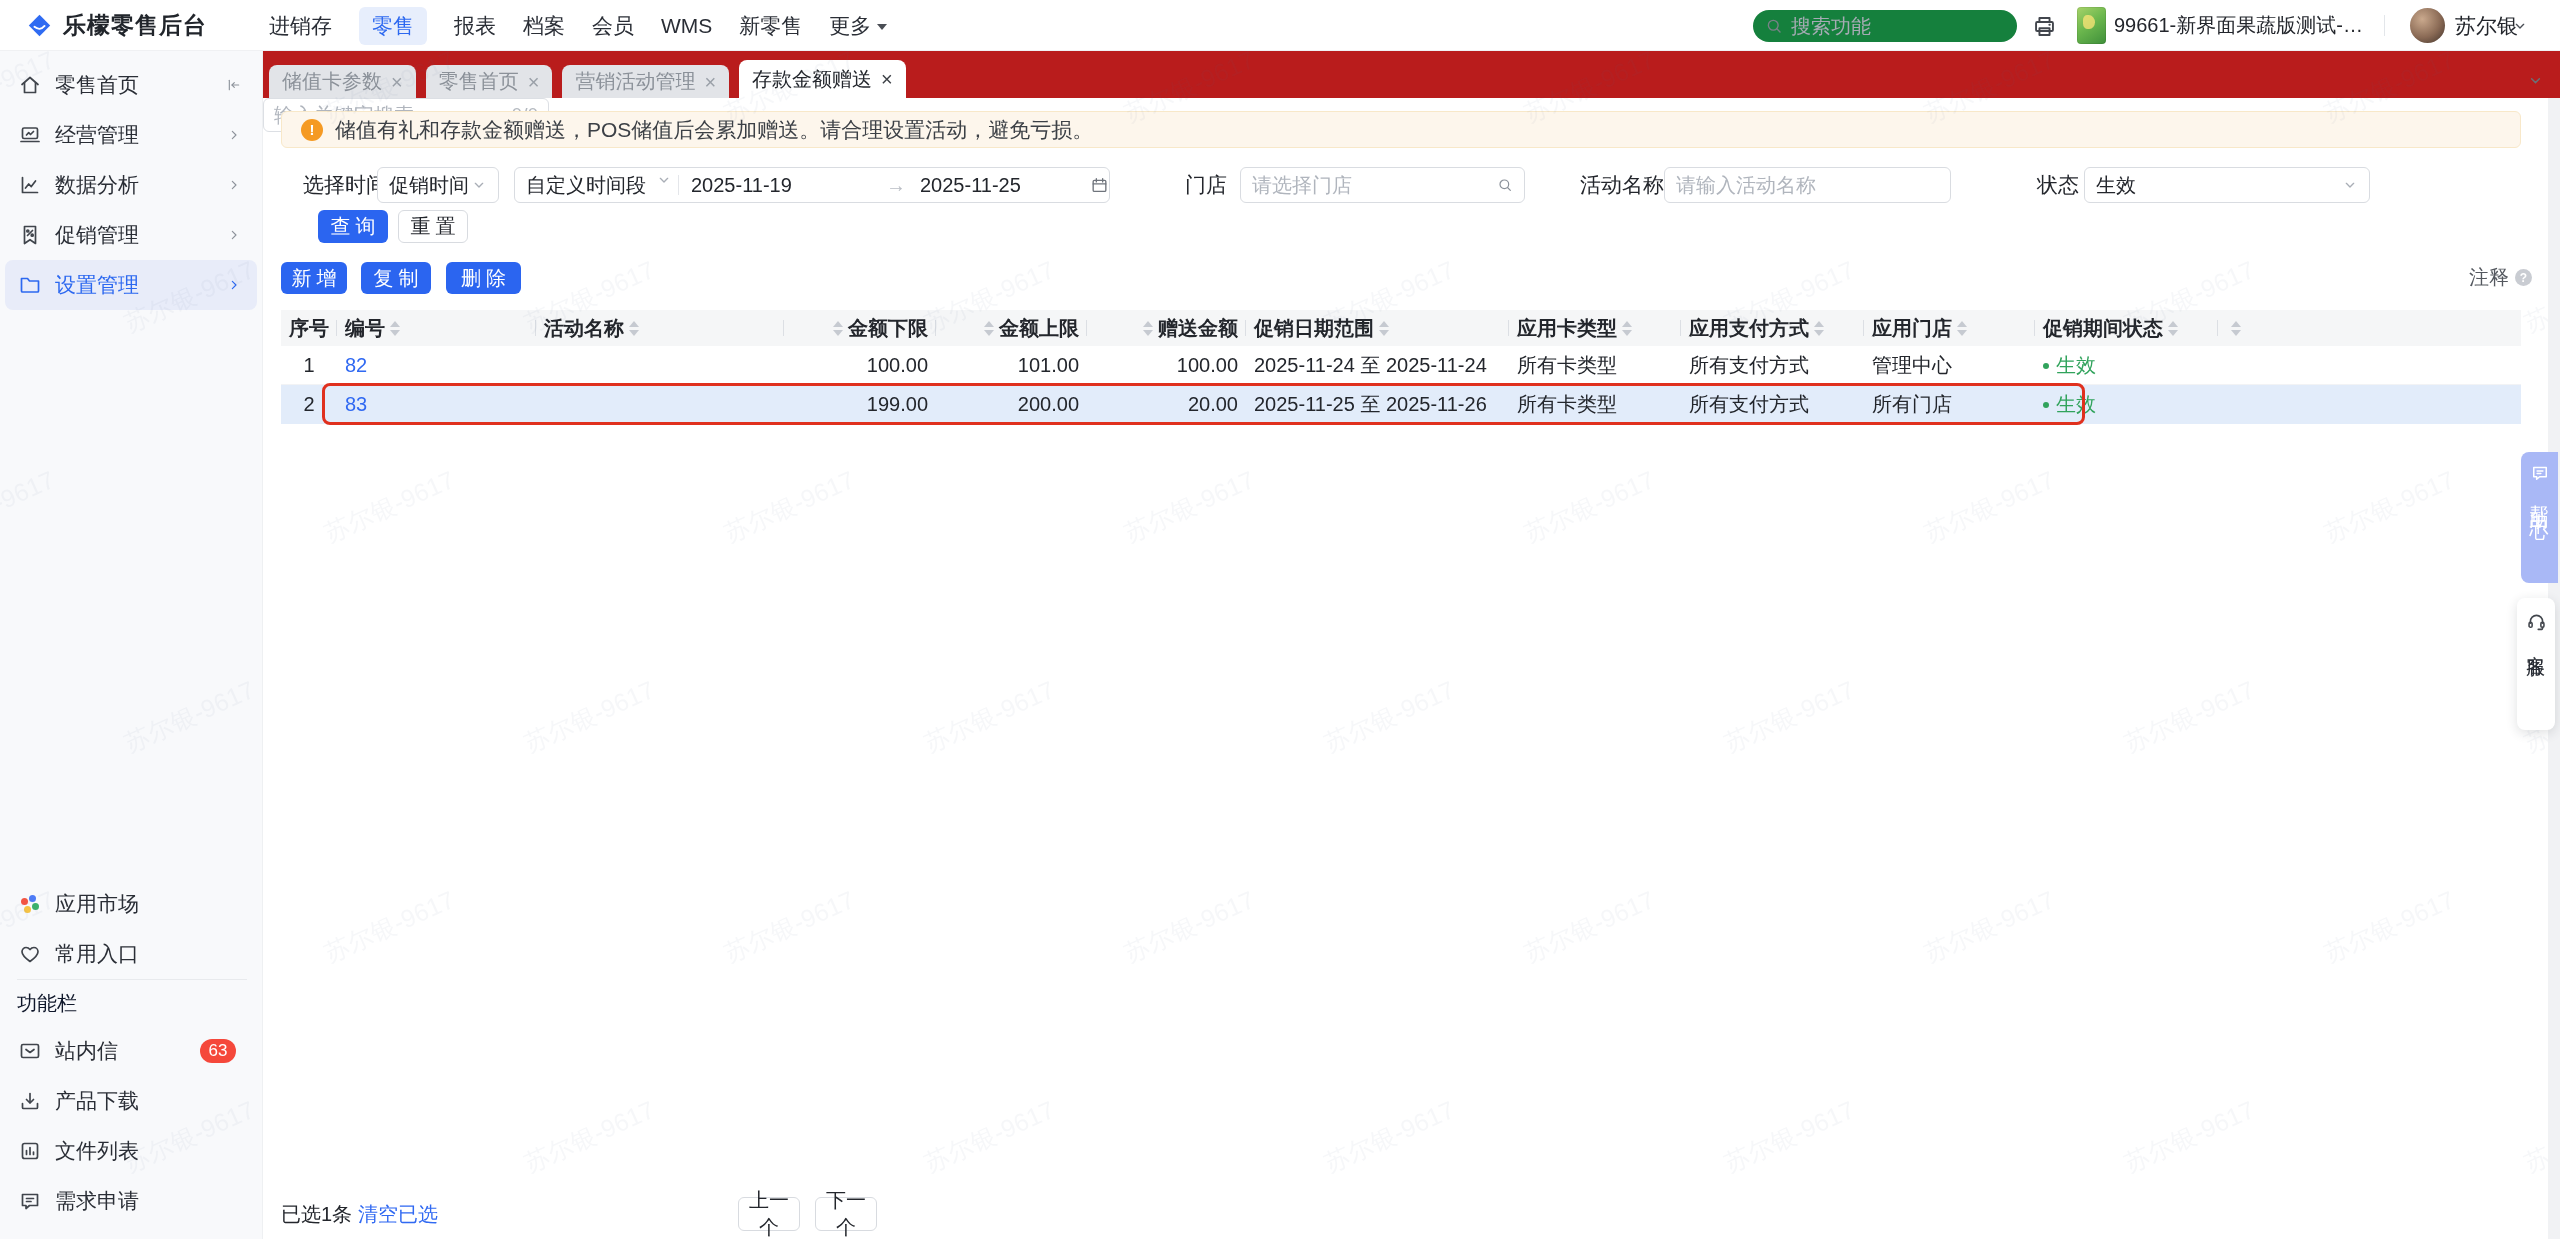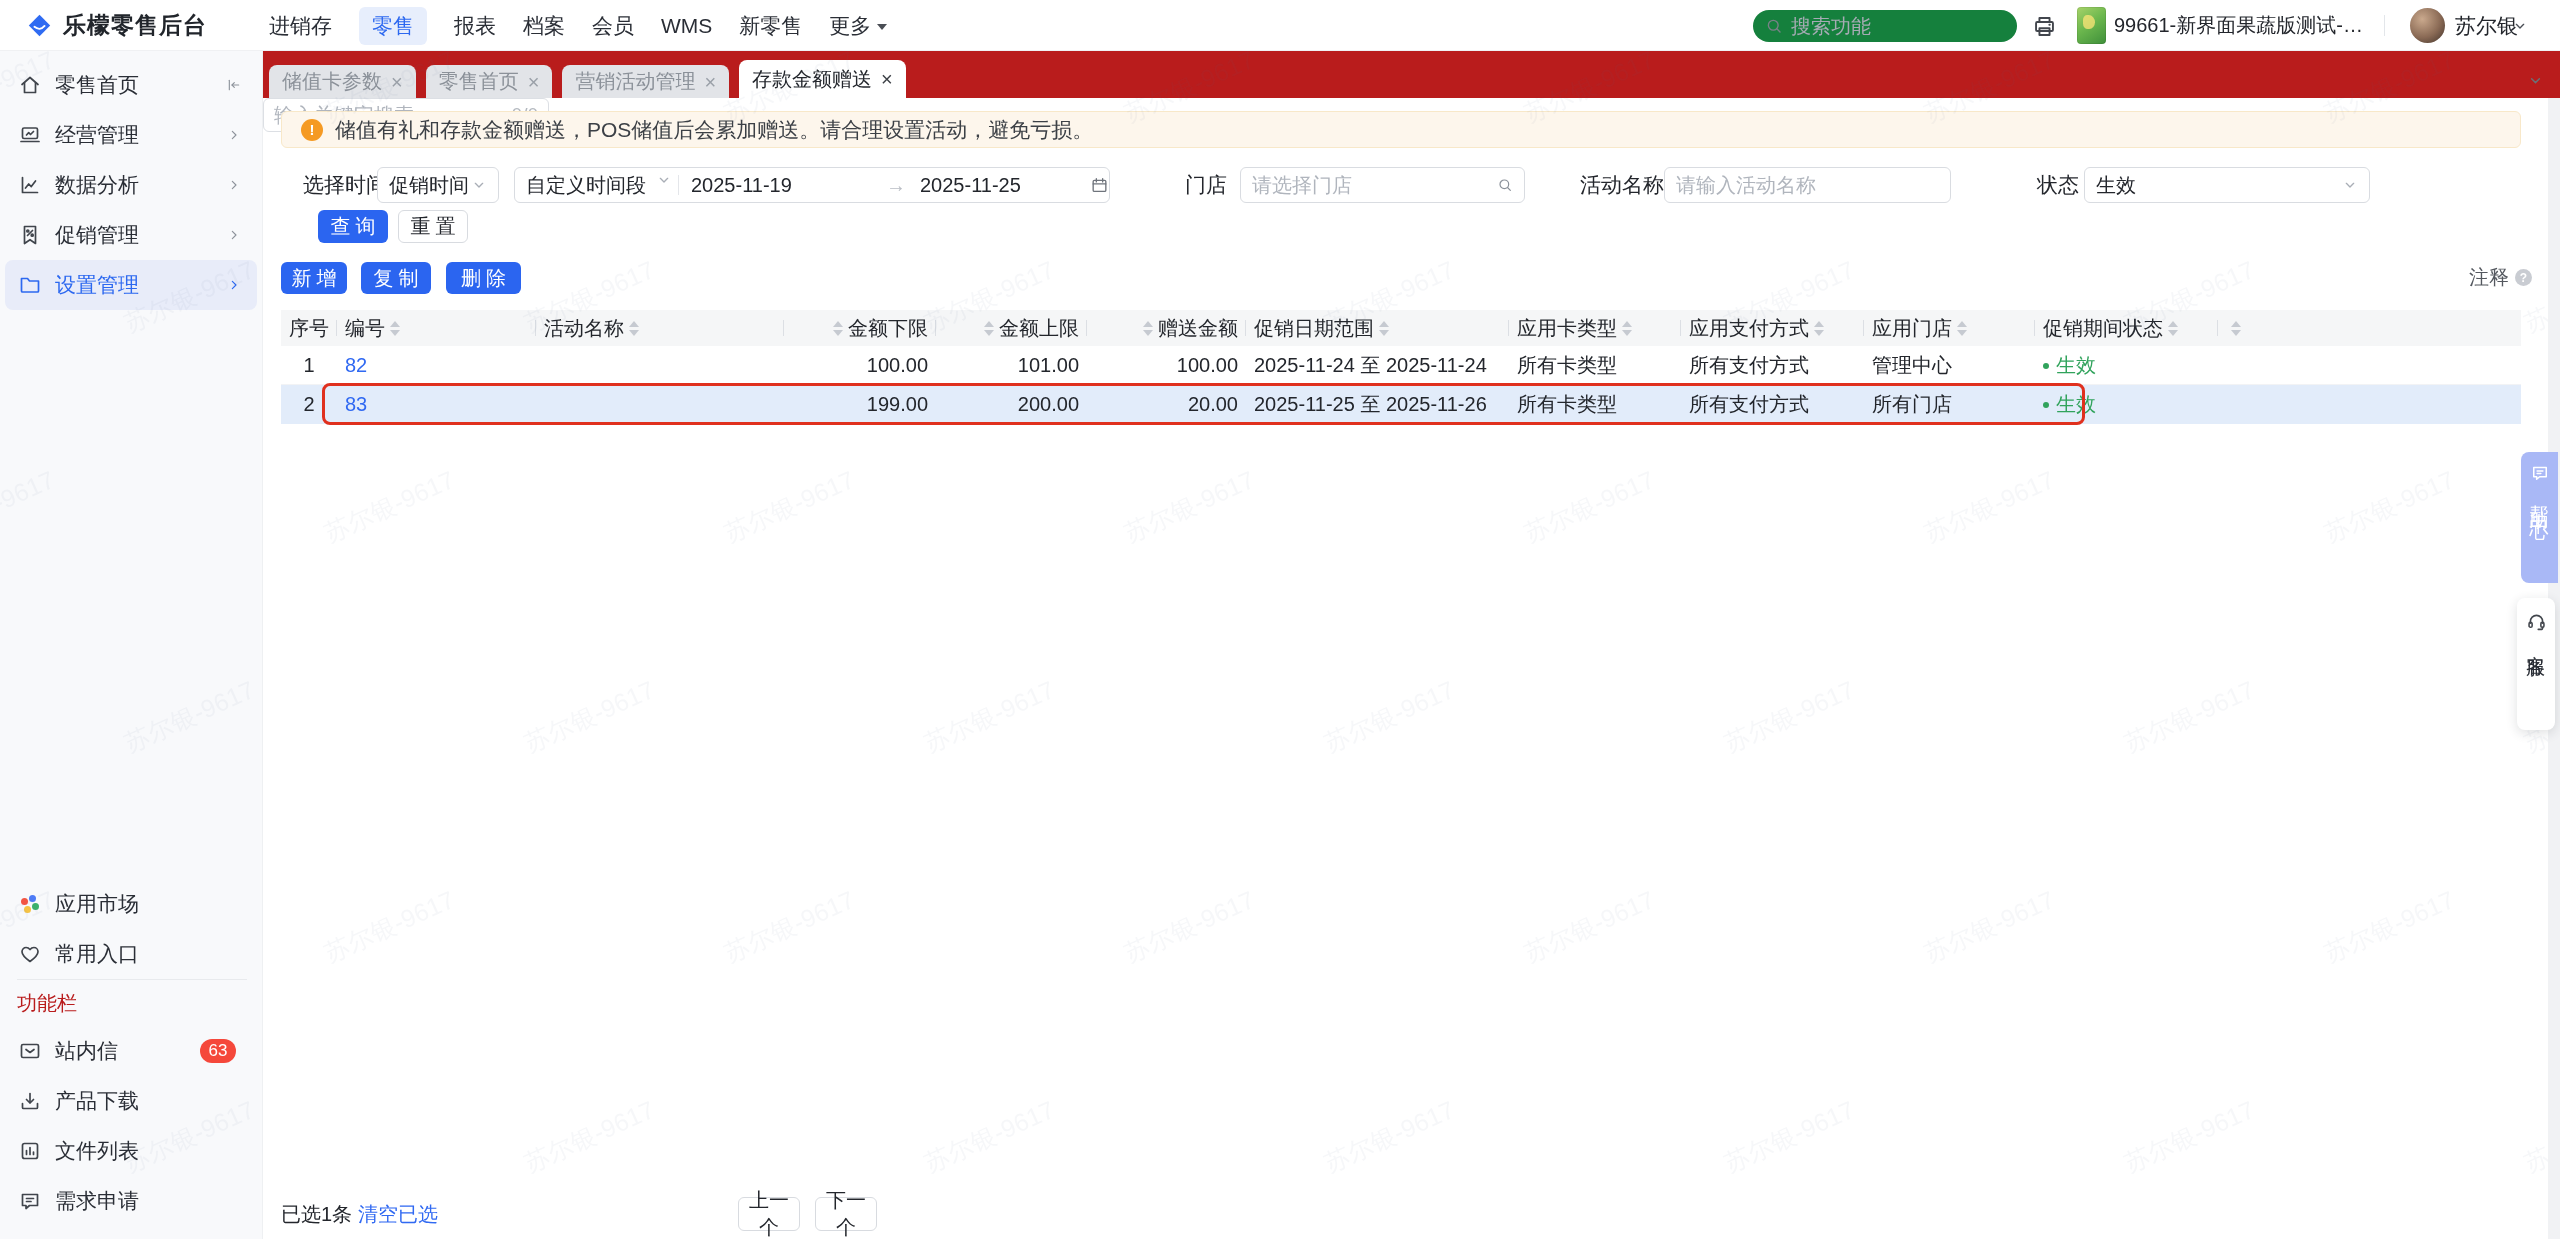--- a/index.html
+++ b/index.html
@@ -39,21 +39,21 @@
   #side-bottom { position:absolute; top:828px; left:0; right:0; }
   .side-item { height:50px; margin:0 5px; border-radius:8px; display:flex; align-items:center; padding:0 15px 0 13px; cursor:pointer; }
   .side-item .icon { color:#40454c; display:flex; }
   .side-item .icon svg { width:24px; height:24px; }
   .side-item .lbl { margin-left:13px; font-size:21px; color:#2a2e36; flex:1; white-space:nowrap; }
   .side-item .trail { color:#8d939b; display:flex; }
   .side-item .trail svg { width:16px; height:16px; }
   .side-item.active { background:#e8ecf9; }
   .side-item.active .lbl, .side-item.active .icon, .side-item.active .trail { color:#2c68f0; }
   .side-divider { height:1px; background:#e8eaed; margin:0 15px 0 17px; }
-  .side-section { height:46px; display:flex; align-items:center; padding-left:17px; font-size:20px; color:#b91c1c; }
+  .side-section { height:46px; display:flex; align-items:center; padding-left:17px; font-size:20px; color:#0f172a; }
   .badge { min-width:36px; height:24px; border-radius:12px; background:#f5483b; color:#fff; font-size:17px; display:flex; align-items:center; justify-content:center; padding:0 8px; margin-right:6px; }
 
   
   #tabstrip { position:absolute; left:263px; top:51px; width:2297px; height:47px; background:#b91c1c; z-index:6; }
   #tabs { position:absolute; left:6px; bottom:0; display:flex; align-items:flex-end; }
   .tab { height:33px; background:#e2e4e8; border-radius:8px 8px 0 0; margin-right:10px; display:flex; align-items:center; padding:0 13px; gap:9px; font-size:20px; color:#8b9199; cursor:pointer; white-space:nowrap; }
   .tab .x { font-size:20px; color:#9aa0a8; line-height:1; cursor:pointer; }
   .tab.active { height:38px; background:#fff; color:#23262c; font-weight:500; }
   .tab.active .x { color:#3c4046; }
   .tab-more { position:absolute; right:16px; bottom:9px; color:#6b7077; cursor:pointer; display:flex; }
@@ -94,21 +94,21 @@
   #btn-reset { left:135px; top:112px; width:70px; height:33px; }
   #btn-add { left:18px; top:164px; width:66px; height:32px; }
   #btn-copy { left:98px; top:164px; width:70px; height:32px; }
   #btn-del  { left:183px; top:164px; width:75px; height:32px; }
   #annotation { position:absolute; left:2206px; top:166px; display:flex; align-items:center; gap:6px; font-size:20px; color:#54585f; }
   .q-ic { width:17px; height:17px; border-radius:50%; background:#c9ccd2; color:#fff; font-size:12px; font-weight:700; display:flex; align-items:center; justify-content:center; cursor:pointer; }
 
   
   #table { position:absolute; left:18px; top:212px; width:2240px; }
   #thead-row { display:flex; height:36px; background:#f5f6f7; align-items:stretch; }
-  .th { display:flex; align-items:center; font-weight:400; font-size:20px; color:#23262c; position:relative; white-space:nowrap; }
+  .th { display:flex; align-items:center; font-weight:700; font-size:20px; color:#23262c; position:relative; white-space:nowrap; }
   .th.right { justify-content:flex-end; padding-right:8px; }
   .th.left { padding-left:8px; }
   .th:not(:last-child)::after { content:""; position:absolute; right:0; top:10px; width:1px; height:16px; background:#dcdfe4; }
   .sort { display:inline-flex; flex-direction:column; gap:3px; margin:0 5px; }
   .sort i { width:0; height:0; border-left:5px solid transparent; border-right:5px solid transparent; display:block; }
   .sort .up { border-bottom:6px solid #c6cad1; }
   .sort .dn { border-top:6px solid #c6cad1; }
   .tr { display:flex; height:39px; align-items:center; border-bottom:1px solid #f2f3f5; cursor:pointer; }
   .tr.selected { background:#e2ecfa; border-bottom-color:transparent; }
   .td { font-size:20px; color:#23262c; white-space:nowrap; overflow:hidden; }

